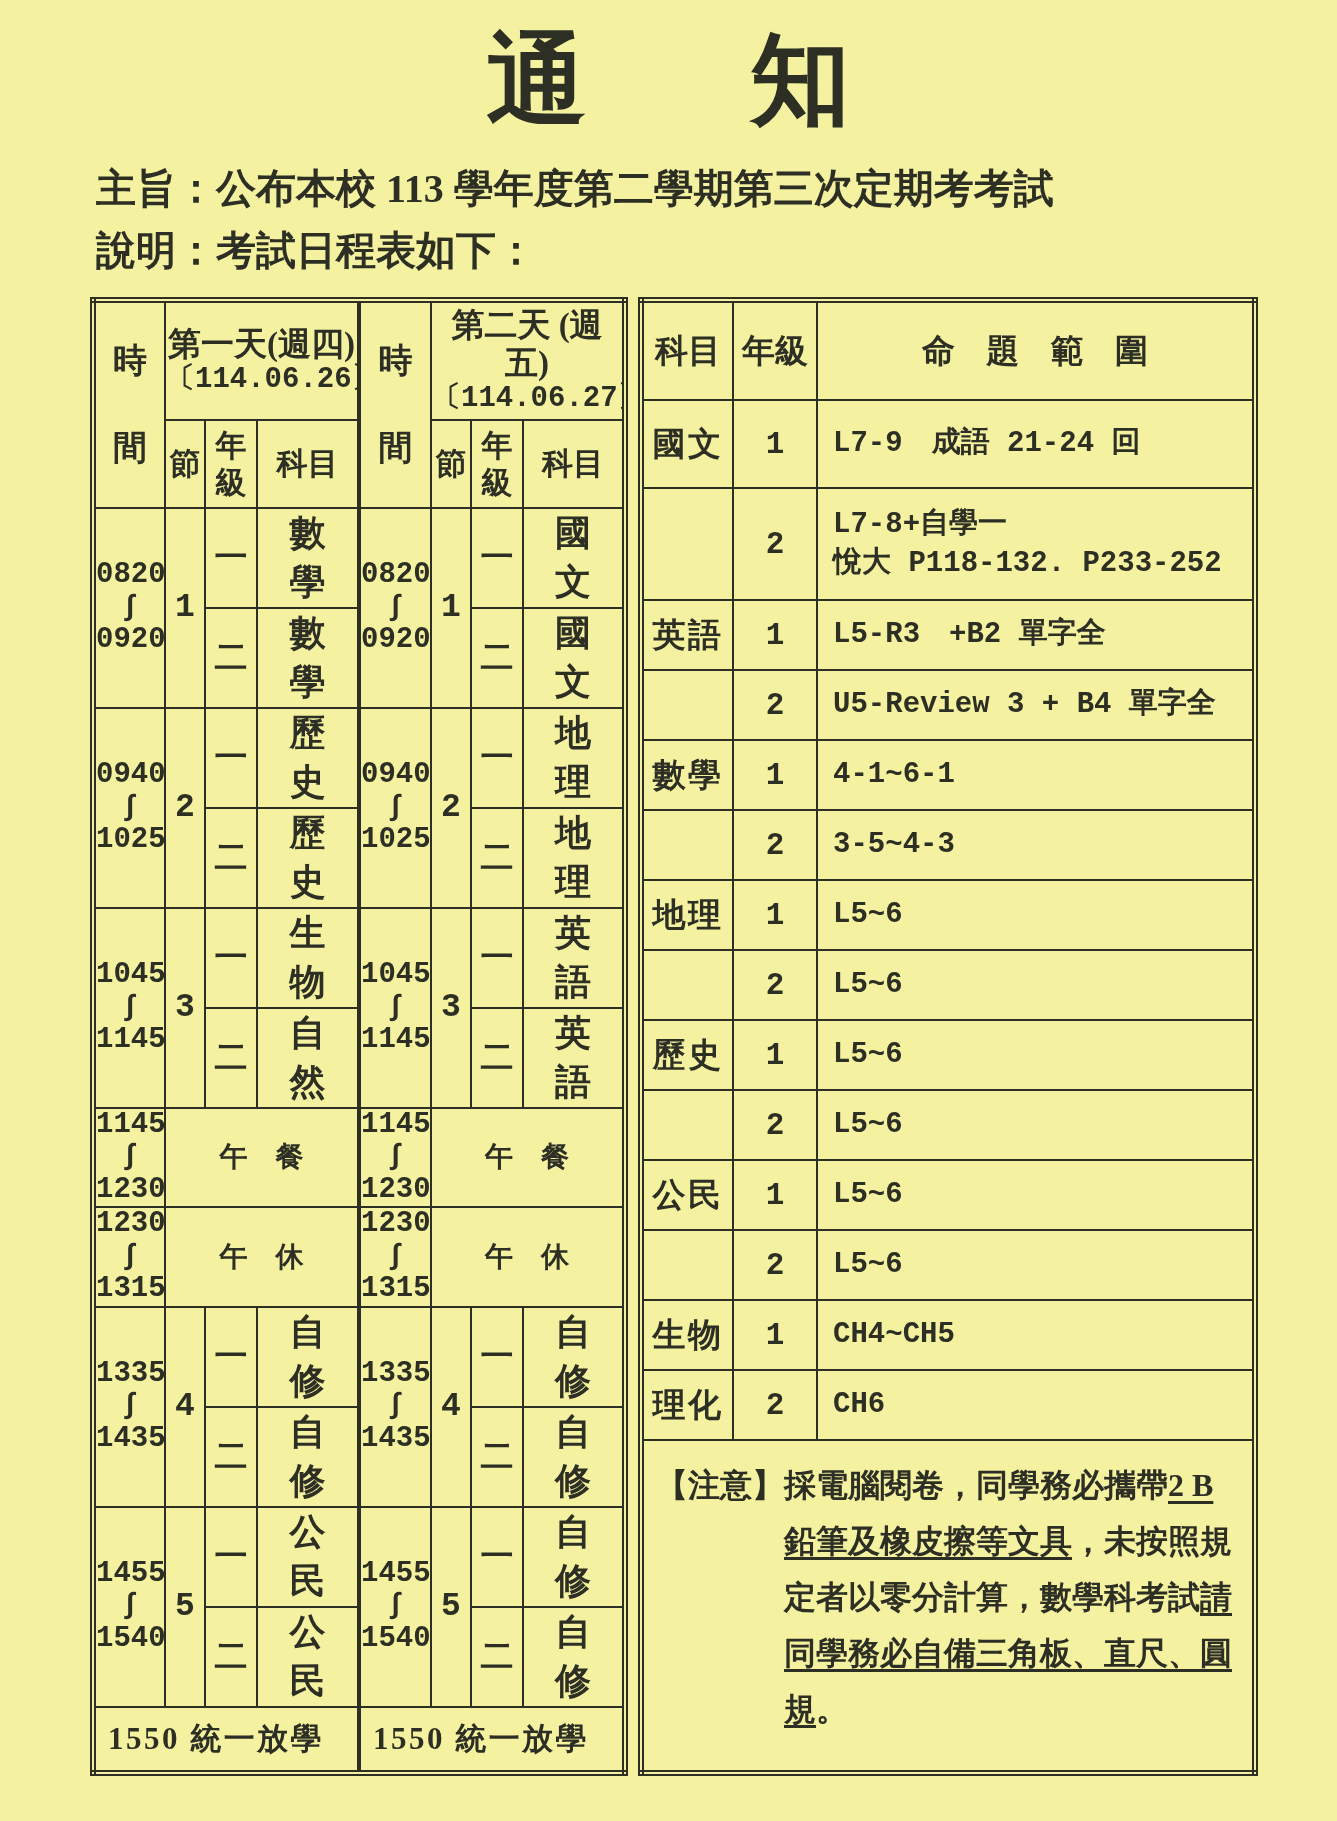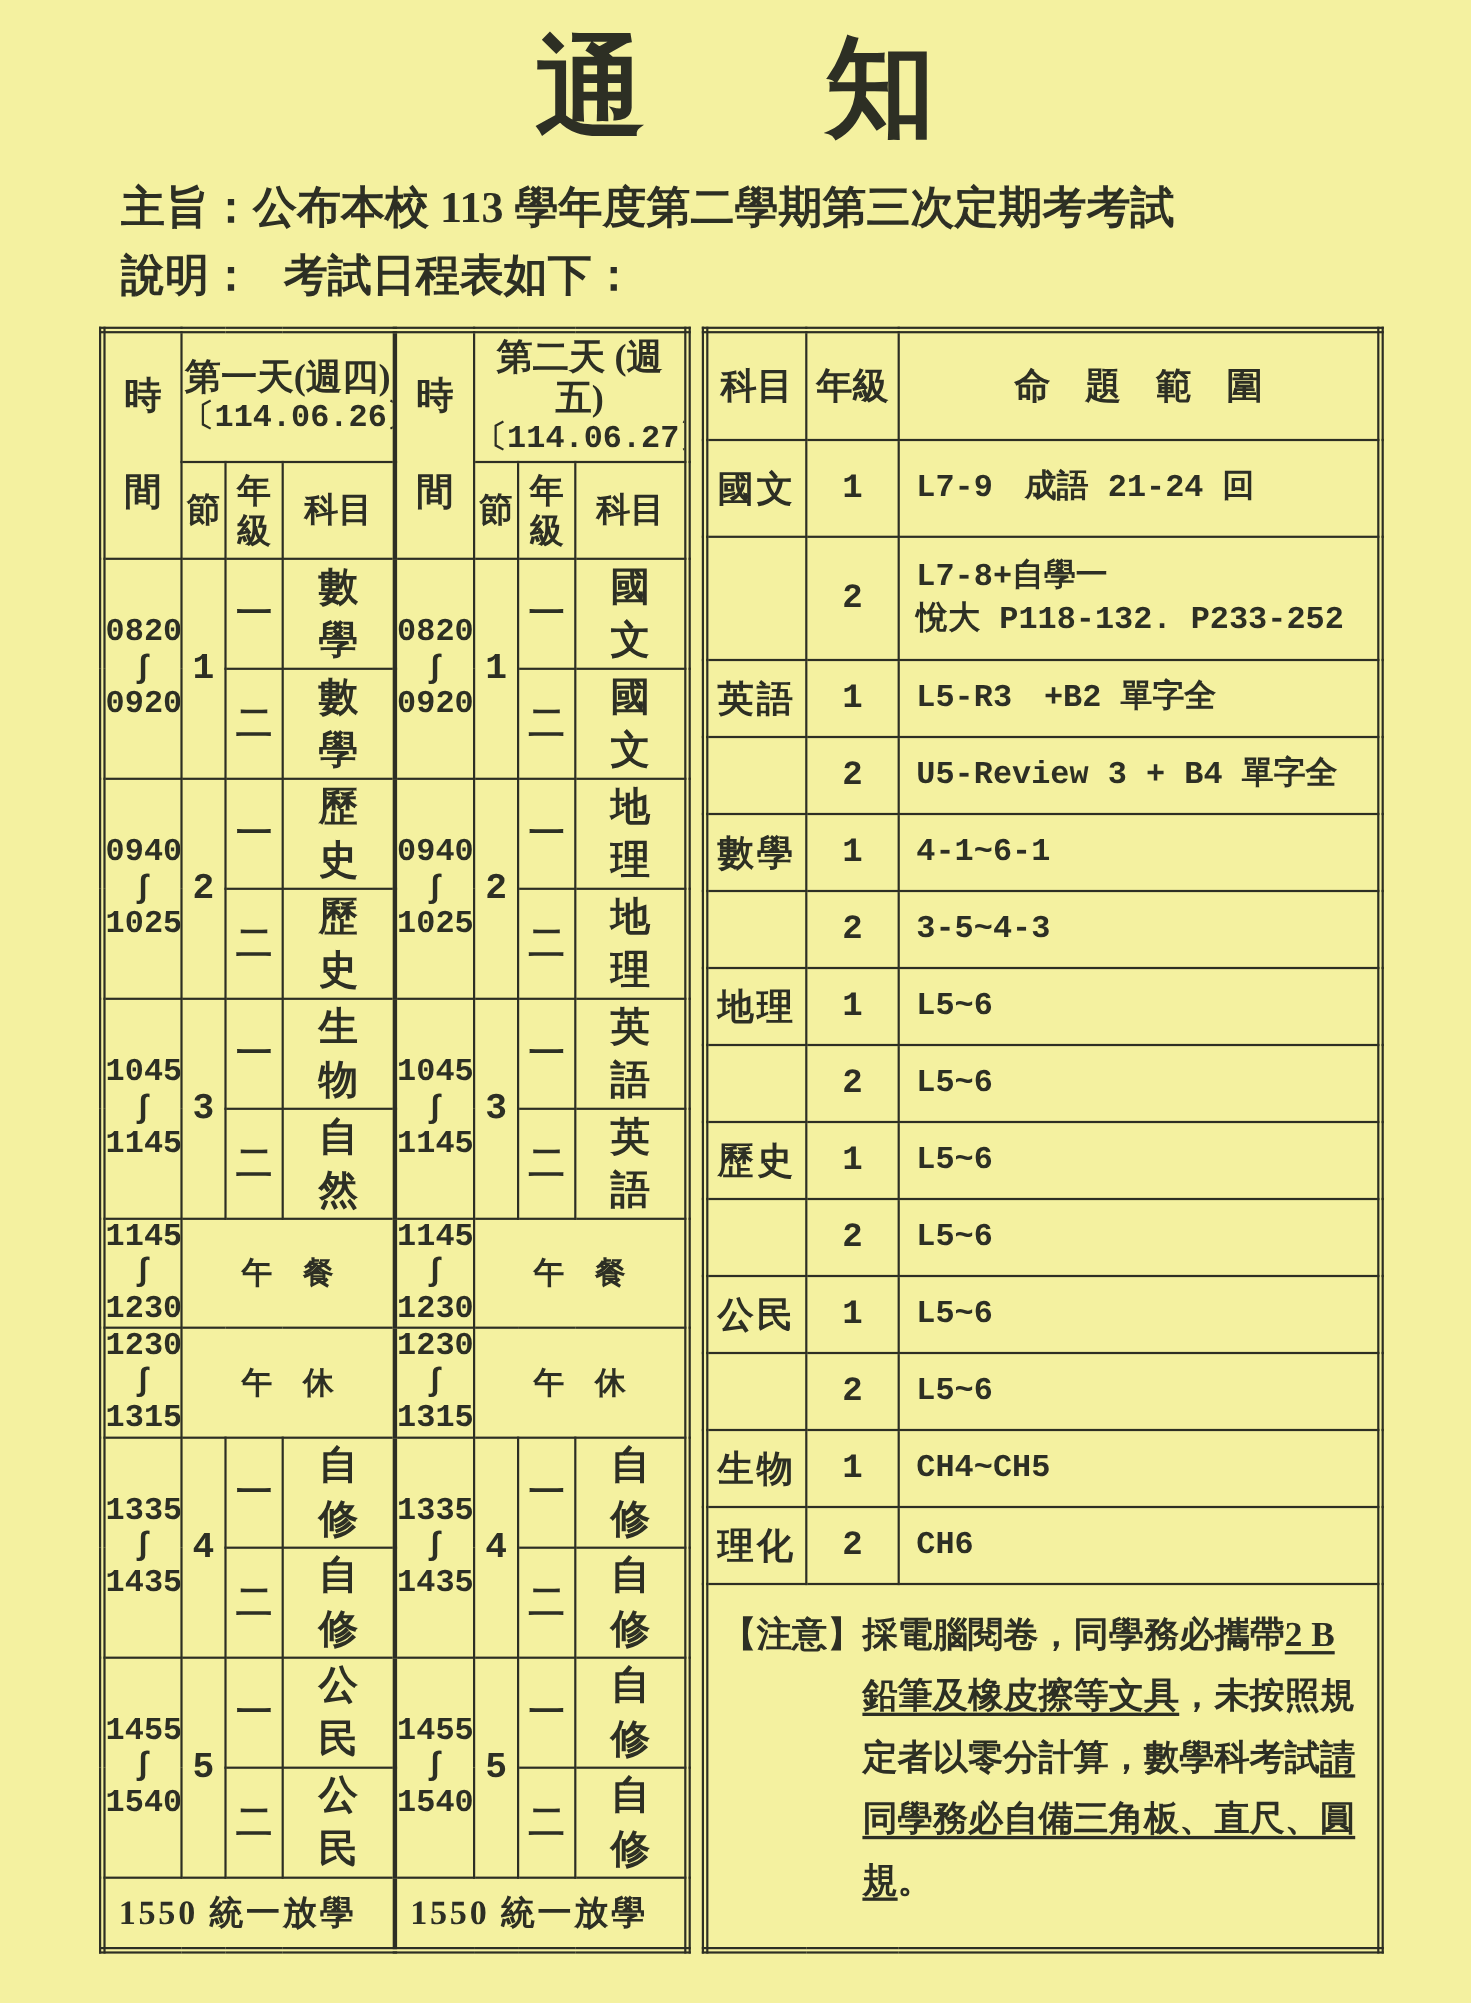--- a/index.html
+++ b/index.html
@@ -16,23 +16,23 @@
   }
   .page{width:1337px;height:1821px;padding:14px 90px 10px 90px;position:relative;}
 
   .doc-title{
     text-align:center;
     font-size:100px;font-weight:bold;
     letter-spacing:.32em;
     padding-left:.32em;
     margin-bottom:10px;
   }
-  .lead{display:flex;font-size:40px;font-weight:bold;line-height:1.5;margin-left:20px;}
+  .lead{display:flex;font-size:40px;font-weight:bold;line-height:1.5;margin-left:6px;}
   .lead .lbl{flex-shrink:0;}
-  .explain{margin-top:2px;margin-bottom:16px;gap:28px;}
+  .explain{margin-top:2px;margin-bottom:16px;}
 
   .tables-row{display:flex;gap:10px;align-items:stretch;}
 
   table{border-collapse:collapse;table-layout:fixed;}
   td,th{border:2px solid var(--ink);text-align:center;vertical-align:middle;padding:0;overflow:hidden;}
   .schedule{width:532px;border:6px double var(--ink);}
   .scope{width:616px;border:6px double var(--ink);}
 
   .sep-l{border-left-width:4px;}
 

